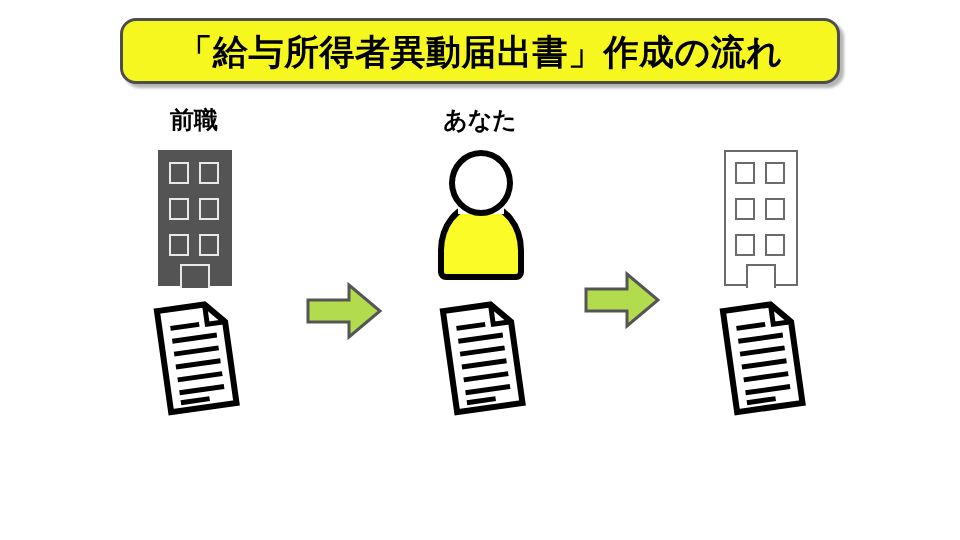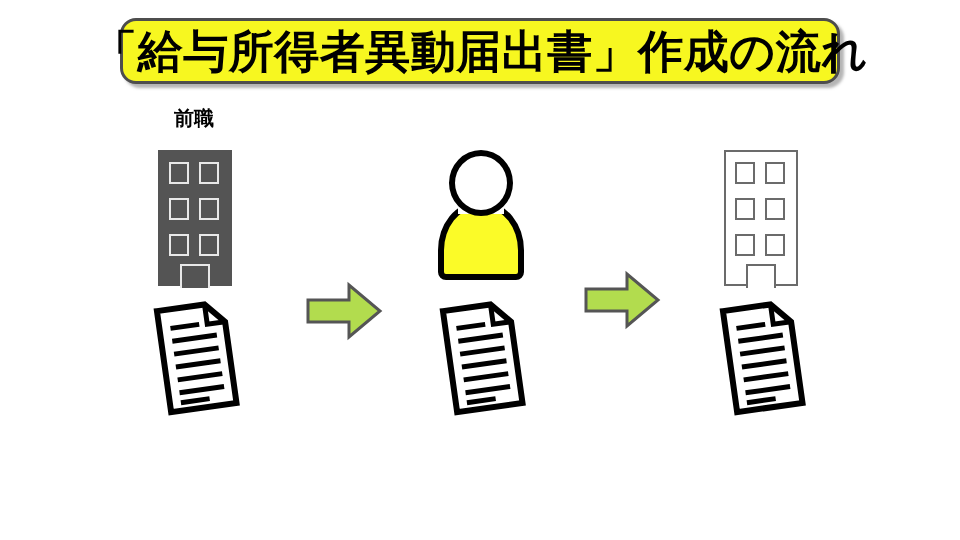--- a/index.html
+++ b/index.html
@@ -26,21 +26,21 @@
     background: #f7f720;
     border: 3px solid #4d4d4d;
     border-radius: 16px;
     box-shadow: 4px 4px 3px rgba(120,120,120,0.55);
     display: flex;
     align-items: center;
     justify-content: center;
     box-sizing: border-box;
   }
   #title-text {
-    font-size: 45px;
+    font-size: 35px;
     font-weight: bold;
     letter-spacing: 0.5px;
     white-space: nowrap;
     line-height: 1;
     color: #000000;
   }
 
   
   .column {
     position: absolute;
@@ -51,21 +51,21 @@
   #column-previous { left: 54px; }
   #column-you      { left: 340px; }
   #column-new      { left: 620px; }
 
   .col-label {
     position: absolute;
     top: 0;
     left: 0;
     width: 280px;
     text-align: center;
-    font-size: 20px;
+    font-size: 24px;
     font-weight: bold;
     line-height: 1;
     color: #000000;
   }
 
   
   .building {
     position: absolute;
     top: 42px;
     left: 104px;
@@ -214,20 +214,21 @@
 </div>
 
 <div class="arrow" id="arrow-1">
   <svg width="78" height="60" viewBox="0 0 78 60" aria-hidden="true">
     <path d="M3 19 L44 19 L44 4 L75 30 L44 56 L44 41 L3 41 Z" fill="#b2dc4e" stroke="#555555" stroke-width="3" stroke-linejoin="miter"></path>
   </svg>
 </div>
 
 <div class="column" id="column-you">
 
+  <div class="col-label">あなた</div>
 
   <div class="person">
     <div class="body"></div>
     <div class="neck-mask"></div>
     <div class="head"></div>
   </div>
 
   <div class="doc-wrap">
     <svg width="110" height="126" viewBox="0 0 110 126" aria-hidden="true">
       <g transform="rotate(-8 55 63)">

